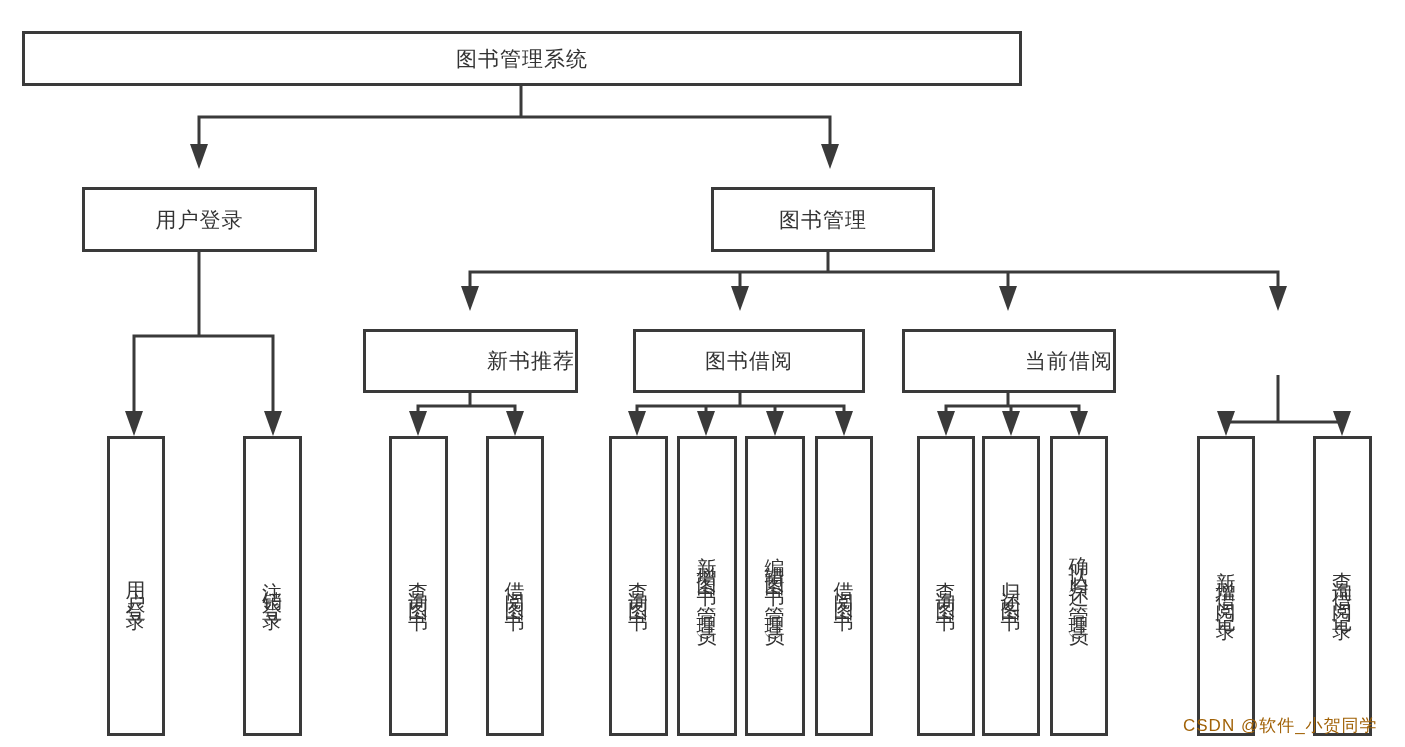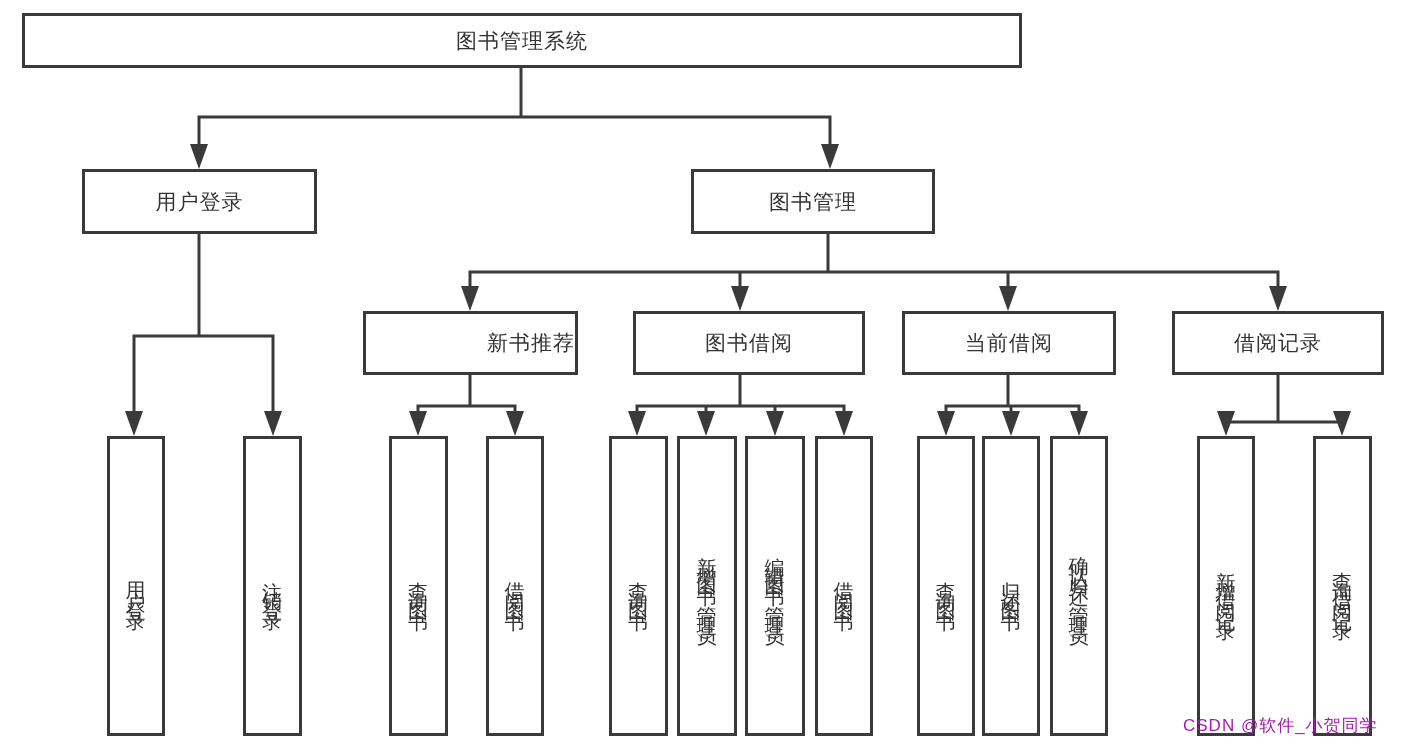--- a/index.html
+++ b/index.html
@@ -30,20 +30,21 @@
     background: #ffffff;
     display: flex;
     align-items: center;
     justify-content: center;
     color: #333333;
     z-index: 2;
   }
   .hnode {
     font-size: 21px;
     letter-spacing: 1px;
+    margin-top: 18px;
   }
   .root {
     left: 22px; top: 13px; width: 1000px; height: 55px;
   }
   .lvl2 { top: 169px; height: 65px; }
   .lvl3 { top: 311px; height: 64px; }
   .leaf {
     top: 436px;
     height: 300px;
     font-size: 20px;
@@ -53,21 +54,21 @@
     letter-spacing: 10px;
     line-height: 1;
     white-space: nowrap;
   }
   #watermark {
     position: absolute;
     left: 1183px;
     top: 714px;
     z-index: 3;
     font-size: 17px;
-    color: #a21caf;
+    color: #a16207;
     letter-spacing: 1px;
     white-space: nowrap;
   }
 </style>
 </head>
 <body>
 
 <div id="stage">
 
   <svg id="connectors" viewBox="0 0 1405 747" xmlns="http://www.w3.org/2000/svg">
@@ -122,35 +123,32 @@
     </g>
   </svg>
 
   <div class="node hnode root">
     <span>图书管理系统</span>
   </div>
 
   <div class="node hnode lvl2" style="left:82px; width:235px;">
     <span>用户登录</span>
   </div>
-  <div class="node hnode lvl2" style="left:691px; width:244px;">
+  <div class="node hnode lvl2" style="left:711px; width:224px;">
     <span>图书管理</span>
   </div>
 
   <div class="node hnode lvl3" style="left:363px; width:215px;justify-content:flex-end;">
     <span>新书推荐</span>
   </div>
   <div class="node hnode lvl3" style="left:633px; width:232px;">
     <span>图书借阅</span>
   </div>
-  <div class="node hnode lvl3" style="left:902px; width:214px;">
+  <div class="node hnode lvl3" style="left:902px; width:214px;justify-content:flex-end;">
     <span>当前借阅</span>
-  </div>
-  <div class="node hnode lvl3" style="left:1172px; width:212px;">
-    <span>借阅记录</span>
   </div>
 
   <div class="node leaf" style="left:107px; width:58px;">
     <span class="vtext">用户登录</span>
   </div>
   <div class="node leaf" style="left:243px; width:59px;">
     <span class="vtext">注销登录</span>
   </div>
 
   <div class="node leaf" style="left:389px; width:59px;">

